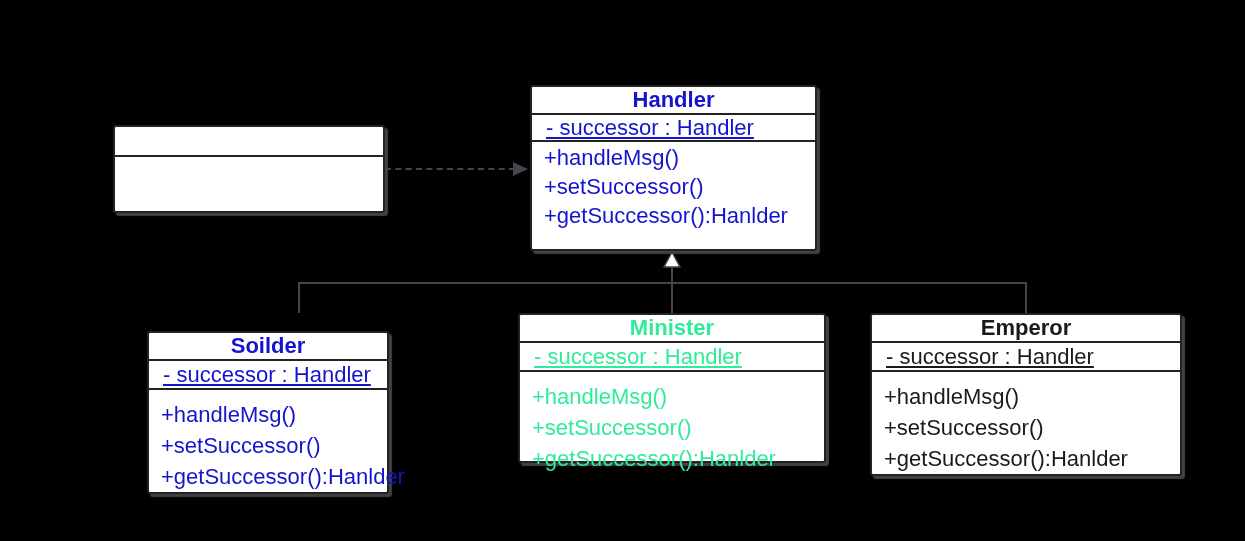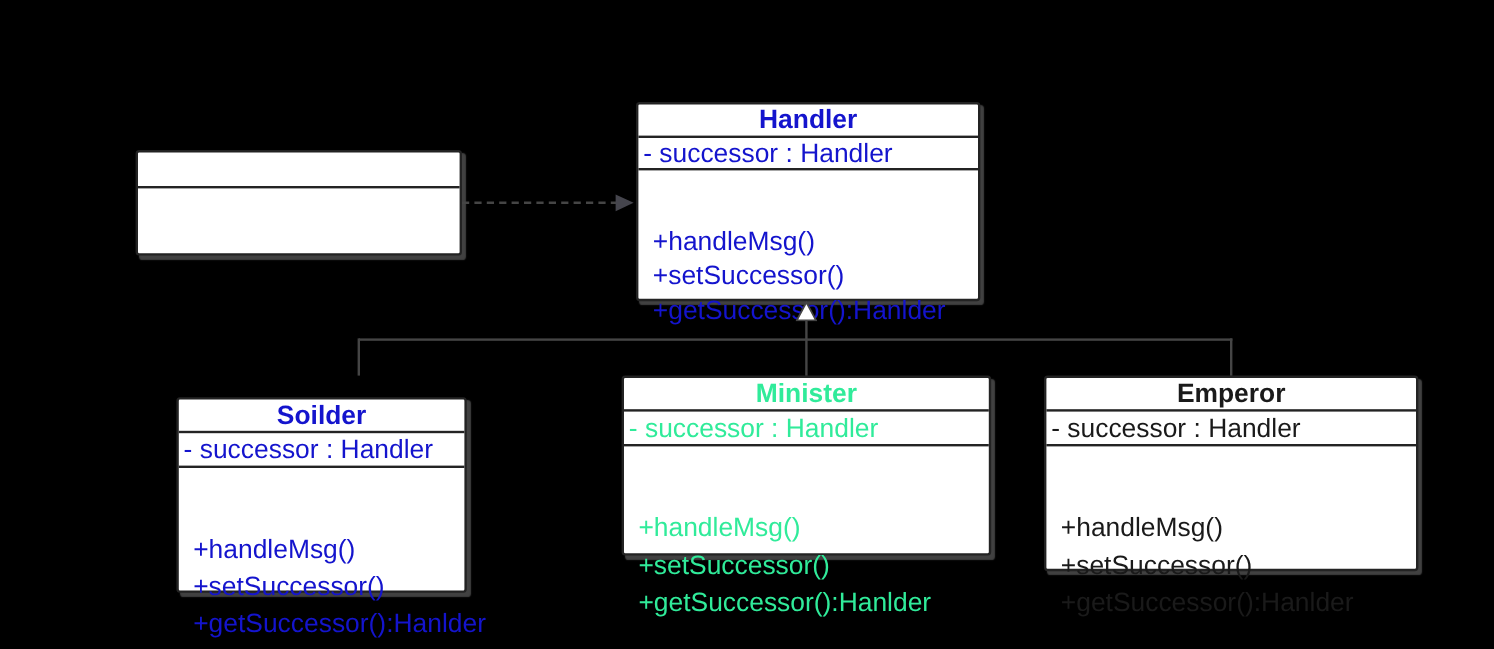--- a/index.html
+++ b/index.html
@@ -26,29 +26,30 @@
     font-weight:bold;
     font-size:22px;
     line-height:26px;
     text-align:center;
     white-space:nowrap;
   }
   .row-title.cjk{font-size:24px;line-height:25px;}
   .row-attr{
     border-bottom:2px solid #232323;
     font-size:22px;
-    padding-left:4px;
+    padding-left:14px;
     white-space:nowrap;
     box-sizing:border-box;
+    text-decoration:underline;
   }
   .row-empty{
     border-bottom:2px solid #232323;
     box-sizing:border-box;
   }
-  .row-empty:last-child,.row-methods:last-child{border-bottom:none;margin-top:43px;}
+  .row-empty:last-child,.row-methods:last-child{border-bottom:none;}
   .row-methods{
     flex:1;
     font-size:22px;
     padding-left:12px;
     box-sizing:border-box;
   }
   .method-line{white-space:nowrap;}
   .wrap-break .method-line{white-space:normal;word-break:break-all;}
   
   .h-line{position:absolute;height:0;border-top:2px solid #454545;}

